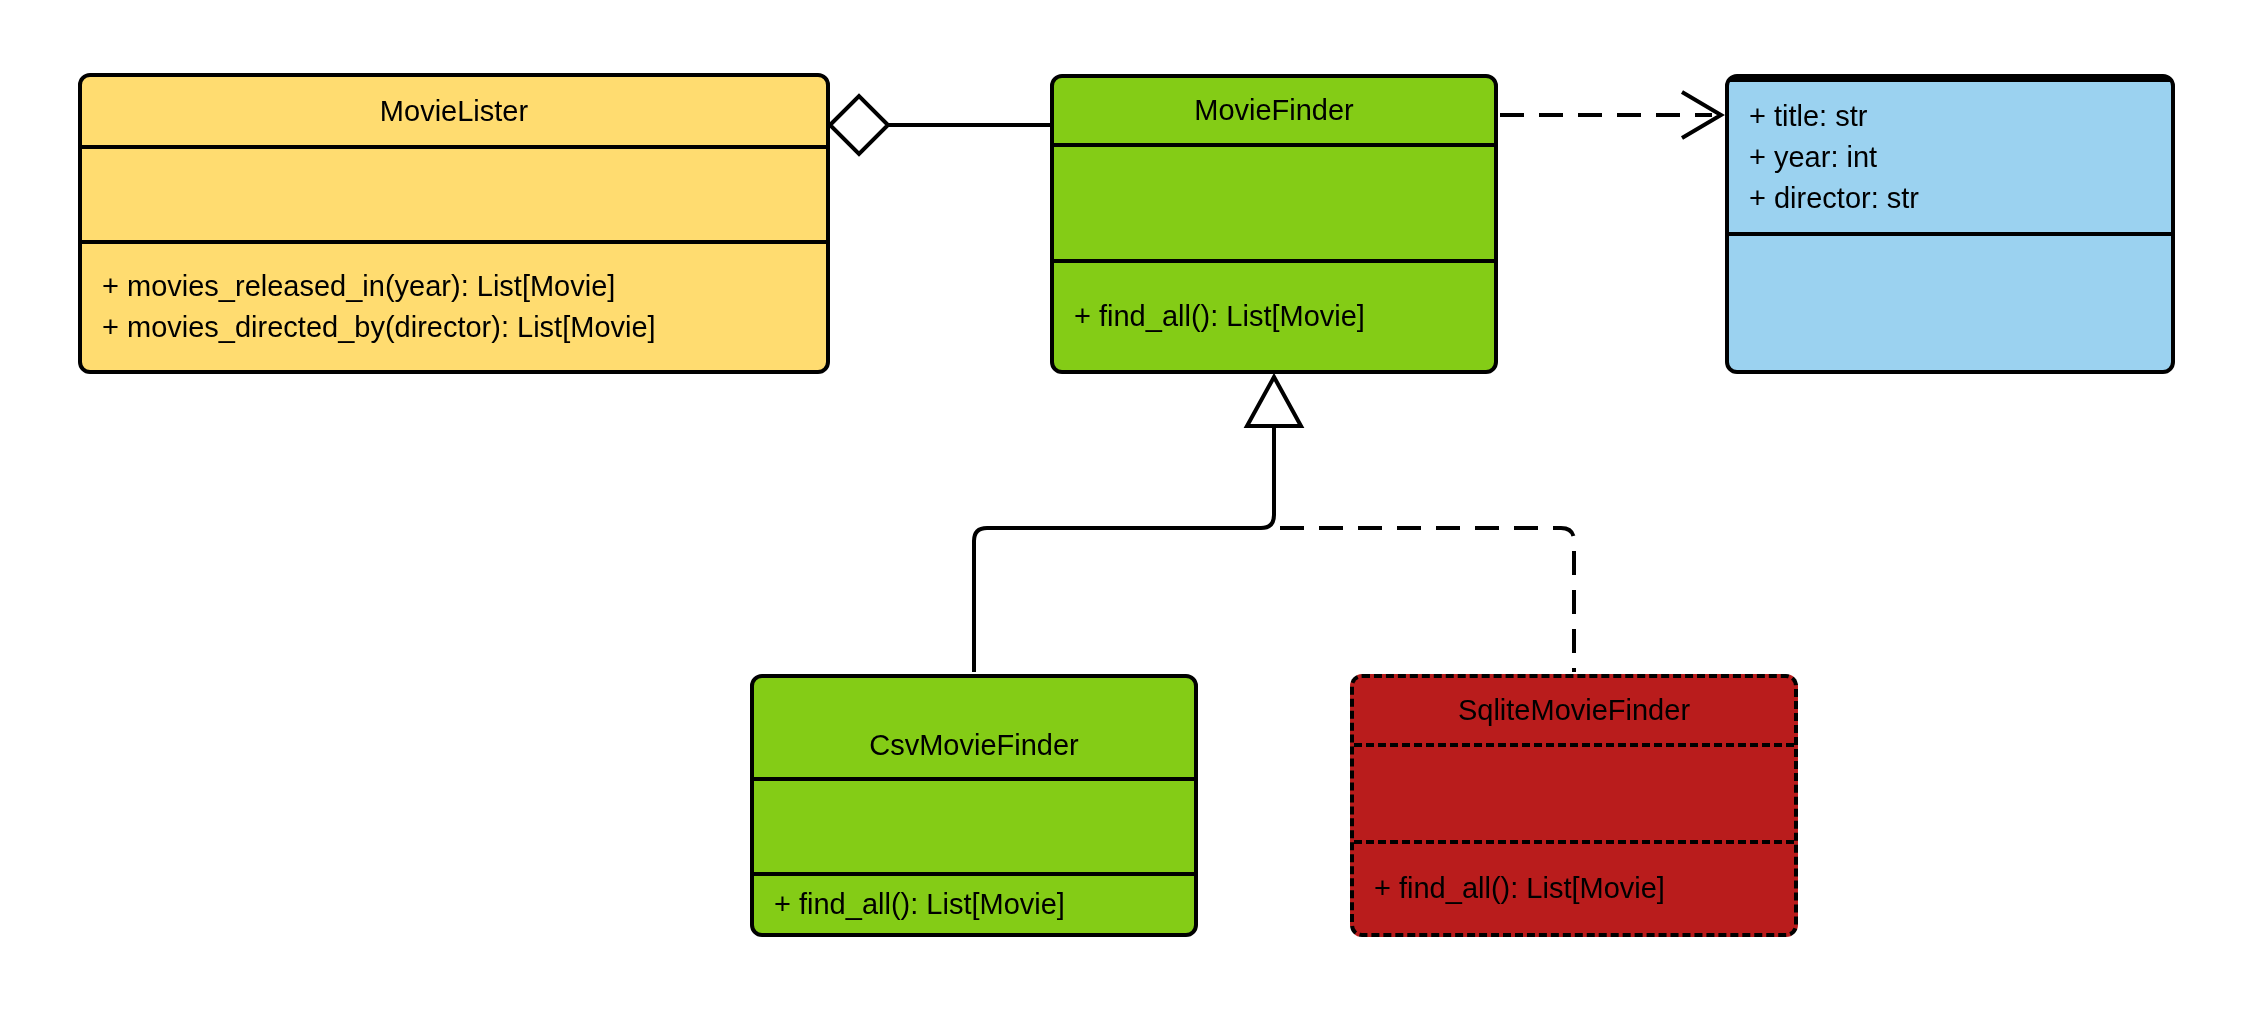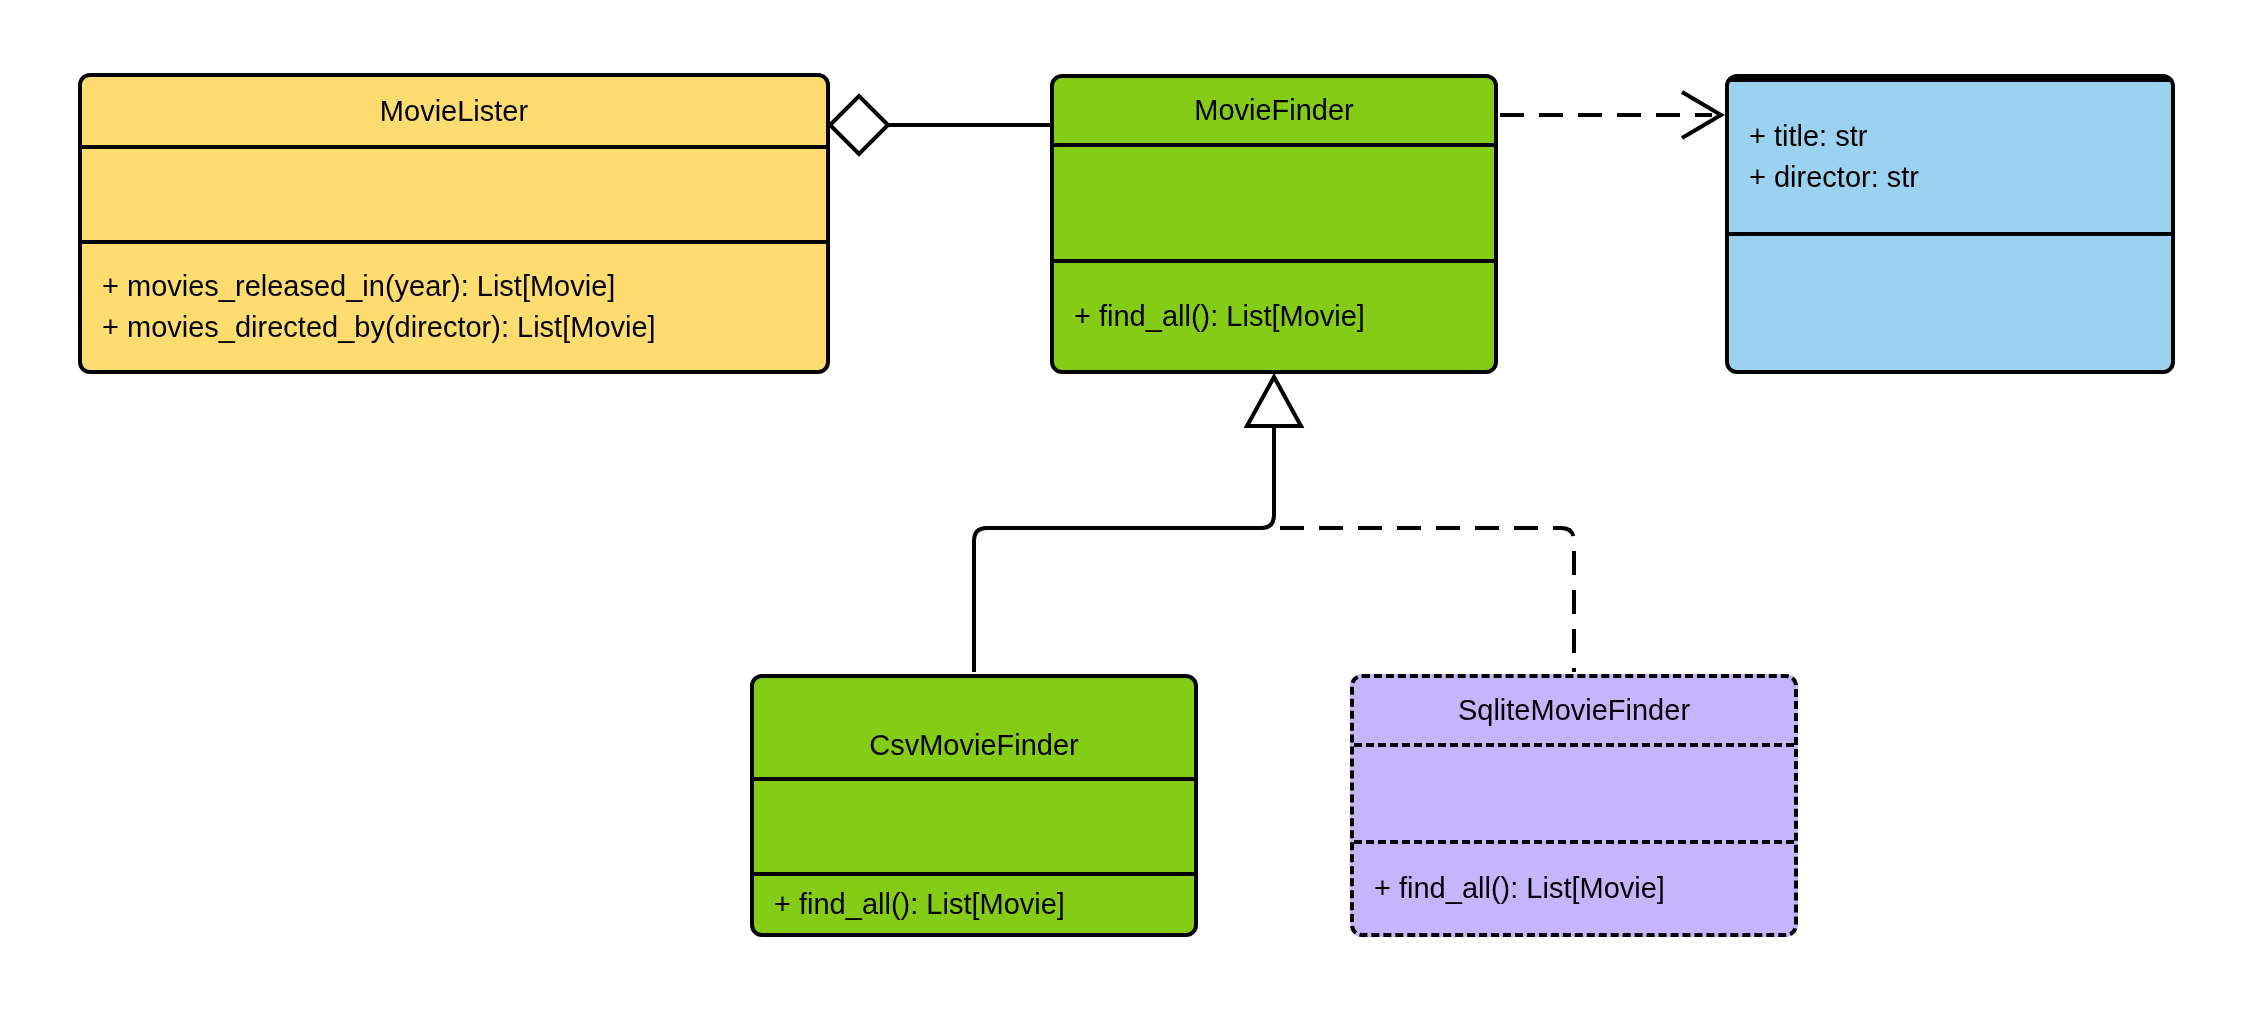--- a/index.html
+++ b/index.html
@@ -38,21 +38,21 @@
     display: flex;
     flex-direction: column;
     justify-content: center;
     padding: 8px 20px;
   }
   .sec.body .line { line-height: 41px; white-space: nowrap; }
   .sec.grow { flex: 1; }
   .fill-yellow { background: #FFDC70; }
   .fill-green  { background: #84cc16; }
   .fill-blue   { background: #9BD2F0; }
-  .fill-lightgreen { background: #c4b5fd; }
+  .fill-lightgreen { background: #b91c1c; }
   .connector-layer {
     position: absolute;
     left: 0; top: 0;
     pointer-events: none;
   }
 </style>
 </head>
 <body>
 
 <div class="canvas">
@@ -70,20 +70,21 @@
     <div class="sec title" style="height:65px;">MovieFinder</div>
     <div class="sec divided" style="height:116px;"></div>
     <div class="sec divided body grow">
       <div class="line">+ find_all(): List[Movie]</div>
     </div>
   </div>
 
   <div class="class-box fill-blue" style="left:1725px; top:74px; width:450px; height:300px;">
     <div class="sec divided body" style="height:154px;">
       <div class="line">+ title: str</div>
+      <div class="line">+ year: int</div>
       <div class="line">+ director: str</div>
     </div>
     <div class="sec divided grow"></div>
   </div>
 
   <div class="class-box fill-green" style="left:750px; top:674px; width:448px; height:263px;">
     <div class="sec title" style="height:65px;margin-top:36px;">CsvMovieFinder</div>
     <div class="sec divided" style="height:97px;"></div>
     <div class="sec divided body grow">
       <div class="line">+ find_all(): List[Movie]</div>

